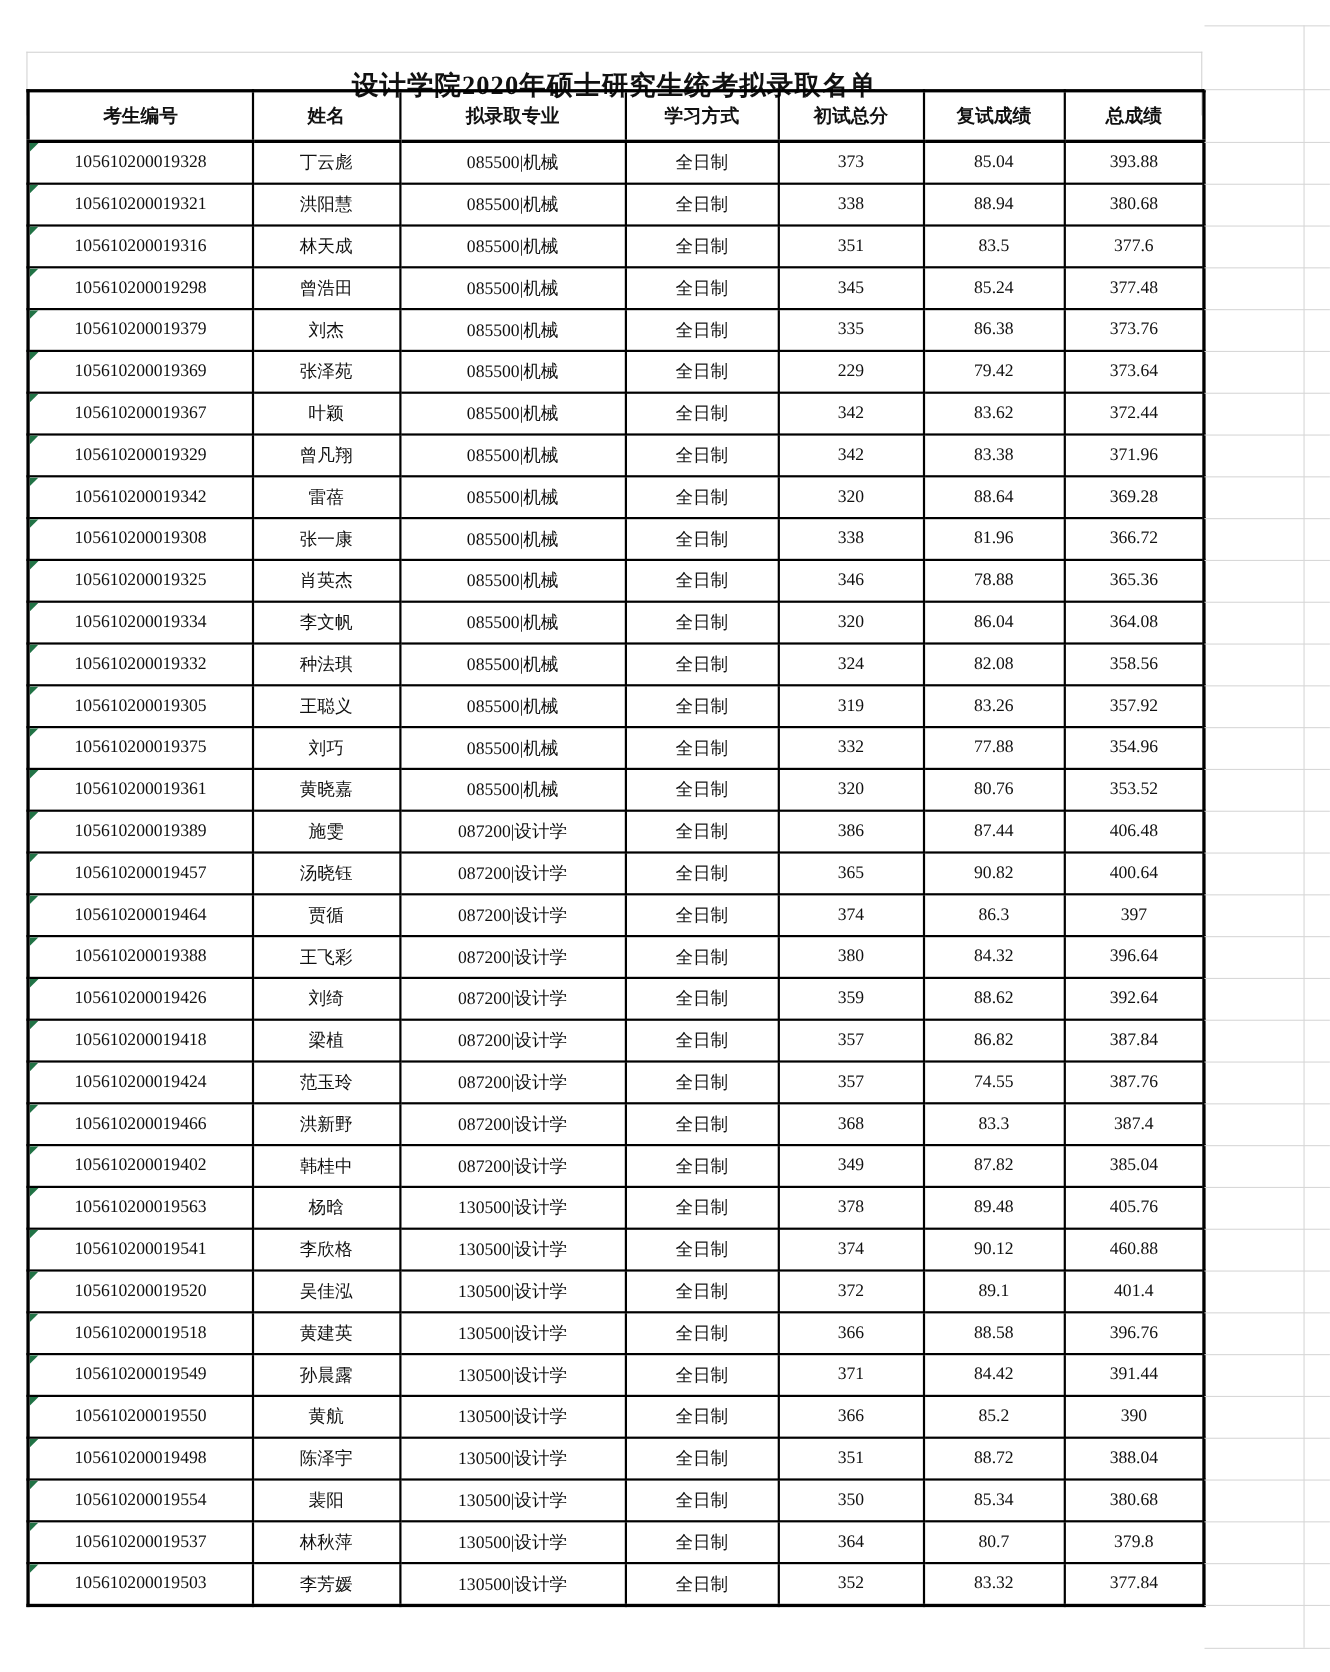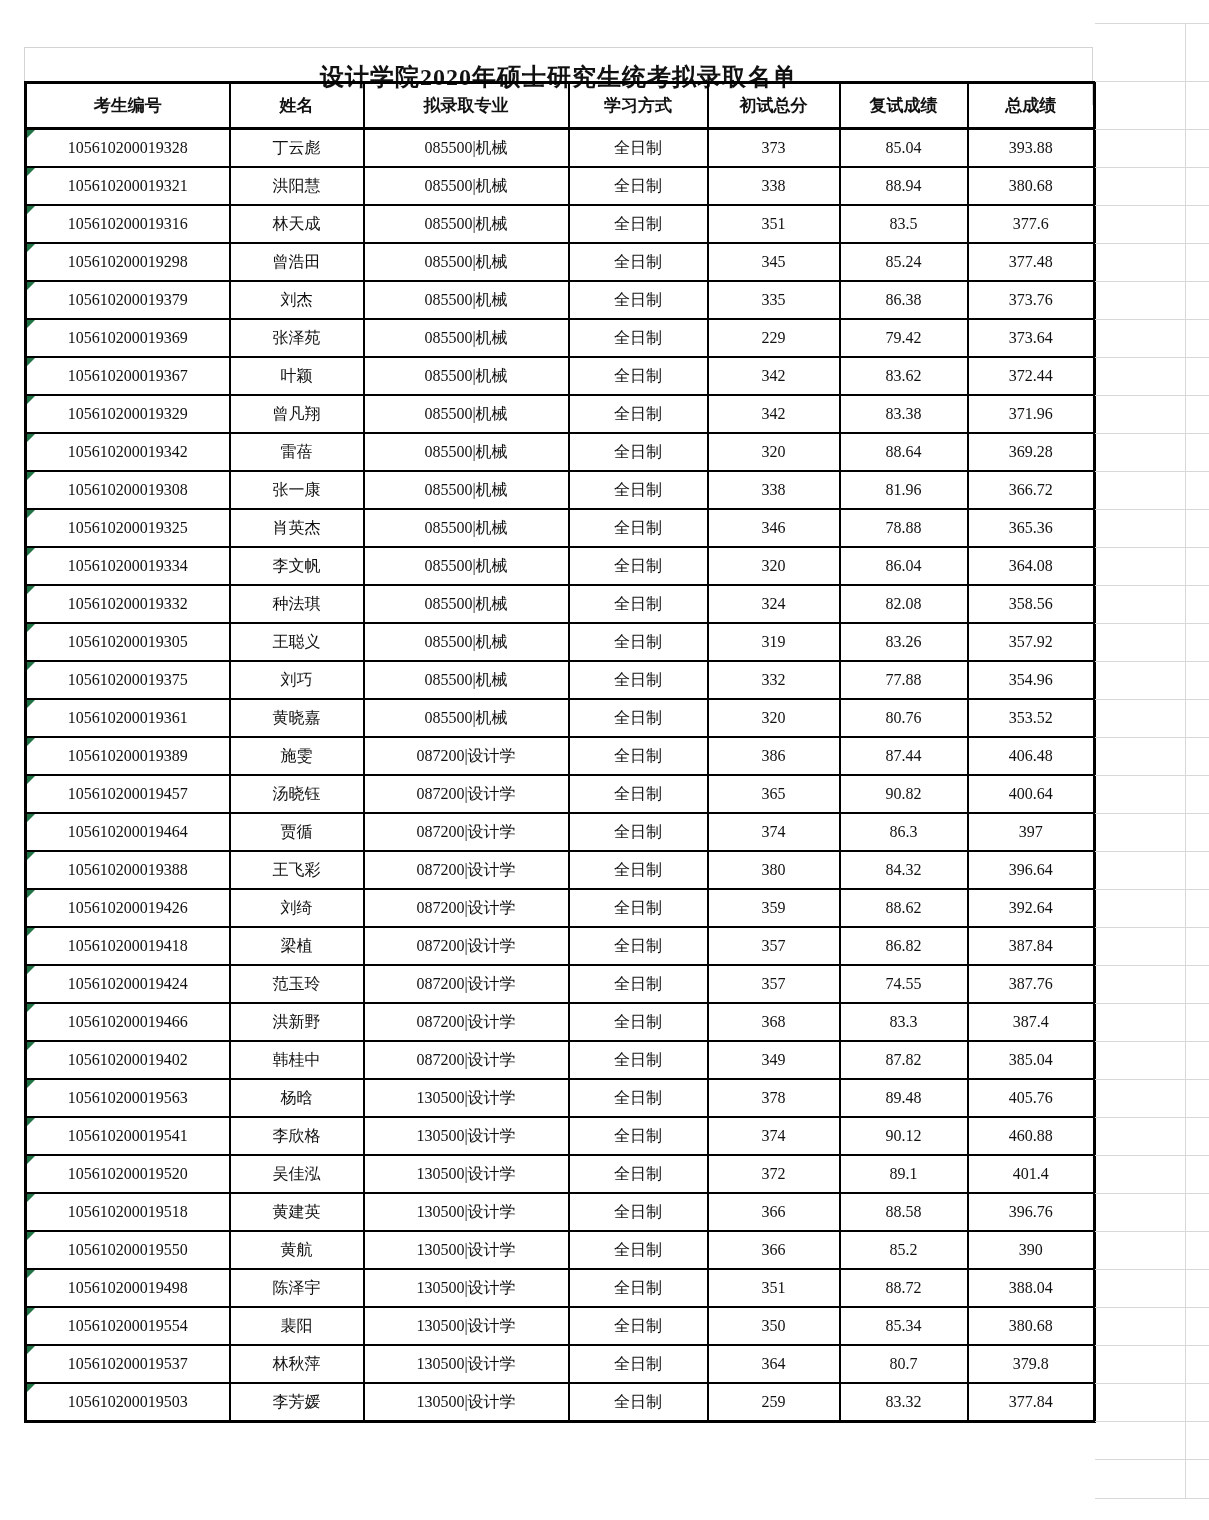--- a/index.html
+++ b/index.html
@@ -417,20 +417,32 @@
       <td><span class="cell-text">黄建英</span></td>
       <td><span class="cell-text">130500|设计学</span></td>
       <td><span class="cell-text">全日制</span></td>
       <td><span class="cell-text">366</span></td>
       <td><span class="cell-text">88.58</span></td>
       <td><span class="cell-text">396.76</span></td>
     </tr>
         <tr>
       <td class="c0">
         <span class="flag"></span>
+        <span class="cell-text">105610200019549</span>
+      </td>
+      <td><span class="cell-text">孙晨露</span></td>
+      <td><span class="cell-text">130500|设计学</span></td>
+      <td><span class="cell-text">全日制</span></td>
+      <td><span class="cell-text">371</span></td>
+      <td><span class="cell-text">84.42</span></td>
+      <td><span class="cell-text">391.44</span></td>
+    </tr>
+        <tr>
+      <td class="c0">
+        <span class="flag"></span>
         <span class="cell-text">105610200019550</span>
       </td>
       <td><span class="cell-text">黄航</span></td>
       <td><span class="cell-text">130500|设计学</span></td>
       <td><span class="cell-text">全日制</span></td>
       <td><span class="cell-text">366</span></td>
       <td><span class="cell-text">85.2</span></td>
       <td><span class="cell-text">390</span></td>
     </tr>
         <tr>
@@ -470,21 +482,21 @@
       <td><span class="cell-text">379.8</span></td>
     </tr>
         <tr>
       <td class="c0">
         <span class="flag"></span>
         <span class="cell-text">105610200019503</span>
       </td>
       <td><span class="cell-text">李芳媛</span></td>
       <td><span class="cell-text">130500|设计学</span></td>
       <td><span class="cell-text">全日制</span></td>
-      <td><span class="cell-text">259</span></td>
+      <td><span class="cell-text">352</span></td>
       <td><span class="cell-text">83.32</span></td>
       <td><span class="cell-text">377.84</span></td>
     </tr>
       </tbody>
   </table>
 
   <div id="gridlines">
       <div class="gridline-h" style="left: 1095px; width: 114px; top: 23px; background: rgb(216, 216, 216);"></div>
       <div class="gridline-h" style="left: 1095px; width: 114px; top: 81px; background: rgb(216, 216, 216);"></div>
       <div class="gridline-h" style="left: 1095px; width: 114px; top: 129px; background: rgb(216, 216, 216);"></div>

